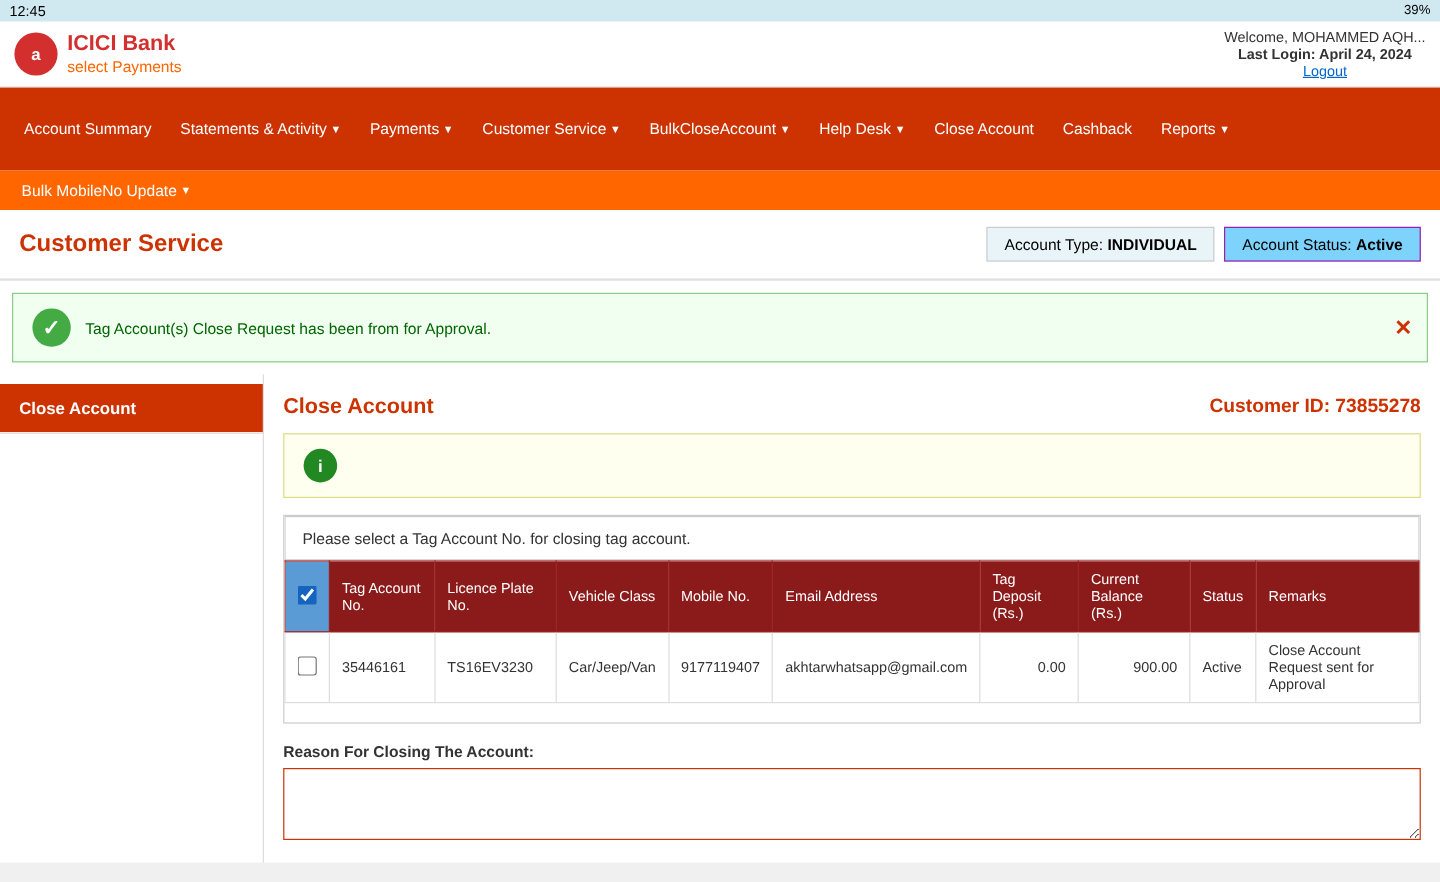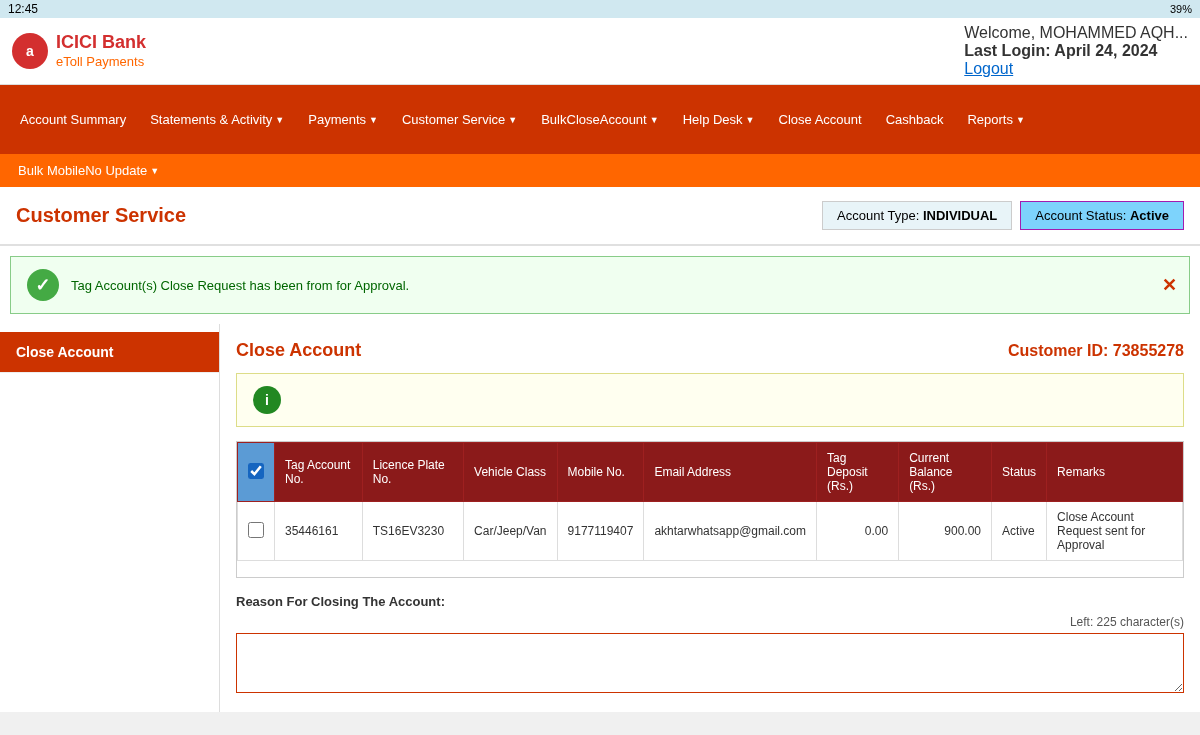--- a/index.html
+++ b/index.html
@@ -29,21 +29,21 @@
     .logo-icon {
       width: 36px; height: 36px;
       background: #d32f2f;
       border-radius: 50%;
       display: flex; align-items: center; justify-content: center;
       color: white; font-weight: bold; font-size: 14px;
     }
     .logo-text { line-height: 1.2; }
     .logo-text .bank-name { color: #d32f2f; font-size: 18px; font-weight: bold; }
     .logo-text .sub-name { color: #ff6600; font-size: 13px; }
-    .header-right { text-align: left; font-size: 16px; color: #333; }
+    .header-right { text-align: center; font-size: 12px; color: #333; }
     .header-right .welcome { }
     .header-right .last-login { font-weight: bold; }
     .header-right .logout { color: #0066cc; cursor: pointer; text-decoration: underline; }
 
     
     .nav-bar {
       background: #cc3300;
       display: flex;
       align-items: center;
       padding: 0 8px;
@@ -251,21 +251,21 @@
       <span>39%</span>
     </span>
   </span>
 </div>
 
 <div class="header">
   <div class="logo-area">
     <div class="logo-icon">a</div>
     <div class="logo-text">
       <div class="bank-name">ICICI Bank</div>
-      <div class="sub-name">eToll Payments</div>
+      <div class="sub-name">select Payments</div>
     </div>
   </div>
   <div class="header-right">
     <div class="welcome">Welcome, MOHAMMED AQH...</div>
     <div class="last-login">Last Login: April 24, 2024</div>
     <div class="logout">Logout</div>
   </div>
 </div>
 
 <div class="nav-bar">
@@ -346,20 +346,21 @@
       <div class="content-header">
         <div class="content-title">Close Account</div>
         <div class="customer-id">Customer ID: 73855278</div>
       </div>
 
       <div class="info-box">
         <div class="info-icon">i</div>
       </div>
 
       <div class="table-wrapper">
+        <div class="table-instruction">Please select a Tag Account No. for closing tag account.</div>
         <table class="data-table">
           <thead>
             <tr>
               <th class="checkbox-header">
                 <input type="checkbox" class="checkbox-blue" checked="" style="">
               </th>
               <th>Tag Account No.</th>
               <th>Licence Plate No.</th>
               <th>Vehicle Class</th>
               <th>Mobile No.</th>
@@ -384,19 +385,18 @@
     <td style="text-align:right">900.00</td>
     <td>Active</td>
     <td>Close Account Request sent for Approval</td>
   </tr>
             </tbody>
         </table>
       </div>
 
       <div class="reason-section">
         <div class="reason-label">Reason For Closing The Account:</div>
-        <div class="char-count">Left: 225 character(s)</div>
         <textarea class="reason-textarea" style=""></textarea>
       </div>
 
     </div>
   </div>
 </div>
 
 </body></html>

